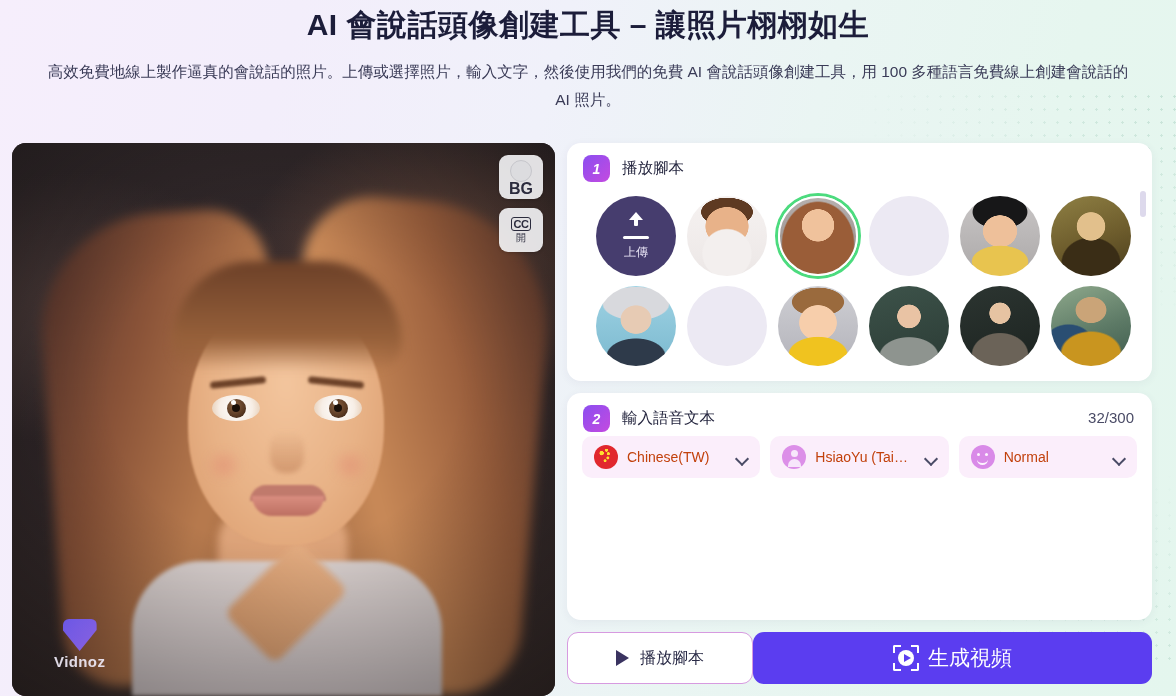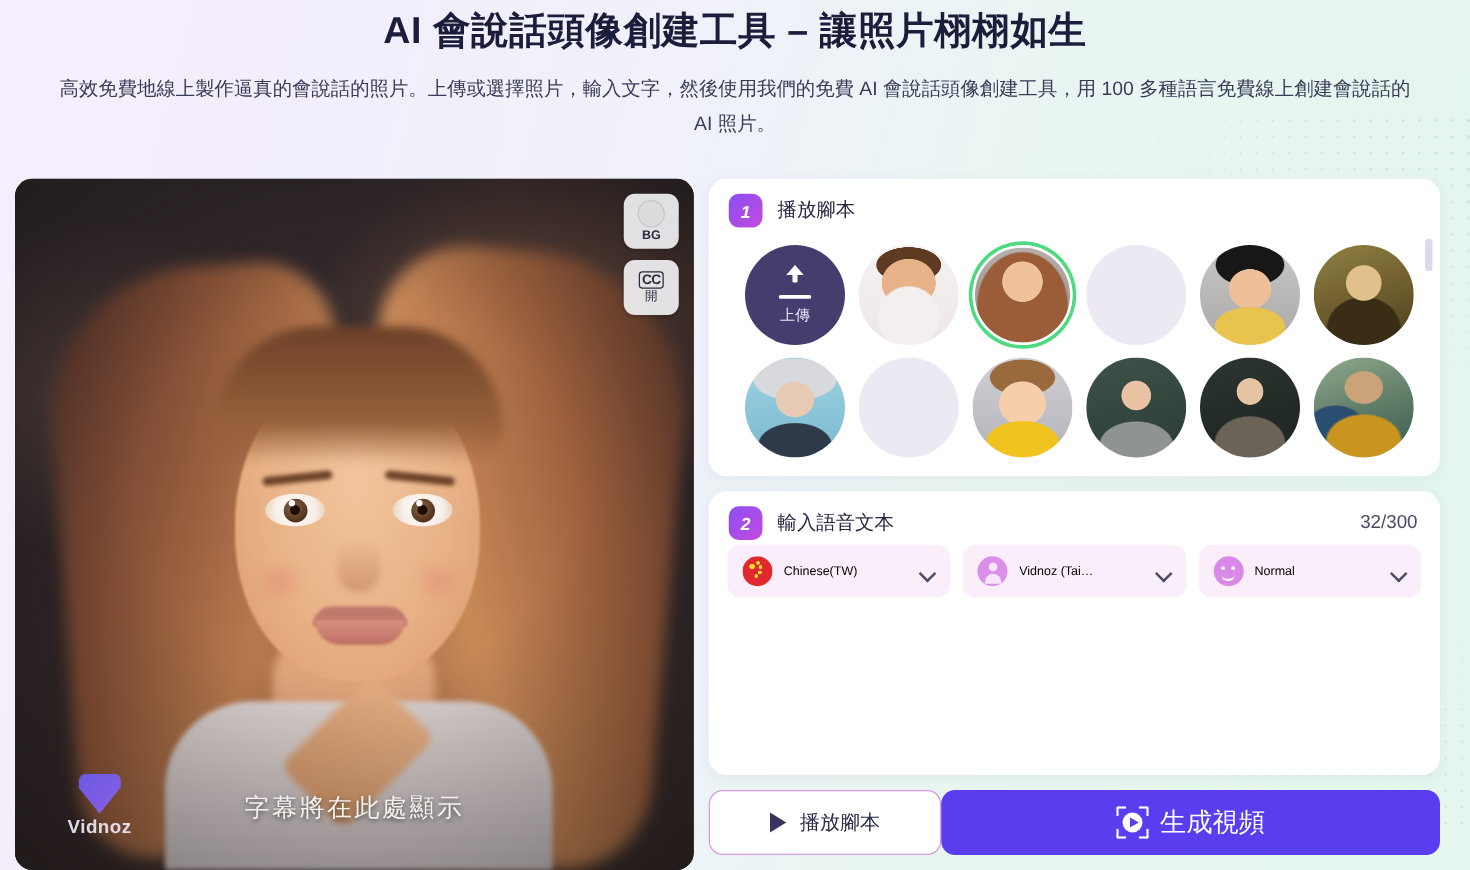--- a/index.html
+++ b/index.html
@@ -209,21 +209,21 @@
     display: flex; flex-direction: column;
     align-items: center; justify-content: center;
     gap: 1px;
     cursor: pointer;
     box-shadow: 0 1px 3px rgba(0,0,0,.18);
   }
   .bg-circle {
     width: 22px; height: 22px; border-radius: 50%;
     background: #dcdcdf; border: 1px solid #c6c6cb;
   }
-  .vid-btn-label { font-size: 10px; font-weight: 700; color: #2b2b3d; line-height: 11px; }
+  .vid-btn-label { font-size: 16px; font-weight: 700; color: #2b2b3d; line-height: 11px; }
   .cc-glyph {
     font-size: 11px; font-weight: 700; color: #2b2b3d;
     border: 1.6px solid #2b2b3d; border-radius: 3px;
     padding: 0 2px; line-height: 12px; letter-spacing: -.5px;
   }
   .cc-sub { font-size: 10px; color: #2b2b3d; line-height: 11px; }
 
   
   .watermark {
     position: absolute; left: 42px; bottom: 26px;
@@ -400,21 +400,21 @@
     width: 3px; height: 3px; border-radius:50%; background:#fdf3fe;
     box-shadow: 8px 0 0 #fdf3fe;
   }
   .ic-smiley::after {
     content:''; position:absolute; left: 6.5px; top: 12px;
     width: 11px; height: 6px; border-bottom: 2px solid #fdf3fe;
     border-radius: 0 0 11px 11px;
   }
   .sel-label {
     flex: 1;
-    font-size: 10px; color: #000000;
+    font-size: 14px; color: #c2410c;
     white-space: nowrap; overflow: hidden; text-overflow: ellipsis;
   }
   .chev {
     flex: 0 0 auto;
     width: 11px; height: 7px;
     position: relative;
   }
   .chev::after {
     content:''; position:absolute; left:0; top:0;
     width: 8px; height: 8px;
@@ -530,21 +530,20 @@
             <span class="cc-glyph">CC</span>
             <span class="cc-sub">開</span>
           </div>
         </div>
 
         <div class="watermark">
           <div class="wm-mark"></div>
           <div class="wm-text">Vidnoz</div>
         </div>
 
-        <div class="subtitle-ph">字幕將在此處顯示</div>
       </div>
     </div>
 
     <div class="right-col">
 
       <div class="card avatar-card">
         <div class="card-head">
           <div class="step-badge">1</div>
           <div class="card-title">播放腳本</div>
         </div>
@@ -597,21 +596,21 @@
 
 
         <div class="selector-row">
           <div class="selector">
             <div class="sel-icon flag-cn"></div>
             <span class="sel-label">Chinese(TW)</span>
             <span class="chev"></span>
           </div>
           <div class="selector">
             <div class="sel-icon ic-person"></div>
-            <span class="sel-label">Vidnoz (Tai…</span>
+            <span class="sel-label">HsiaoYu (Tai…</span>
             <span class="chev"></span>
           </div>
           <div class="selector">
             <div class="sel-icon ic-smiley"></div>
             <span class="sel-label">Normal</span>
             <span class="chev"></span>
           </div>
         </div>
       </div>
 

